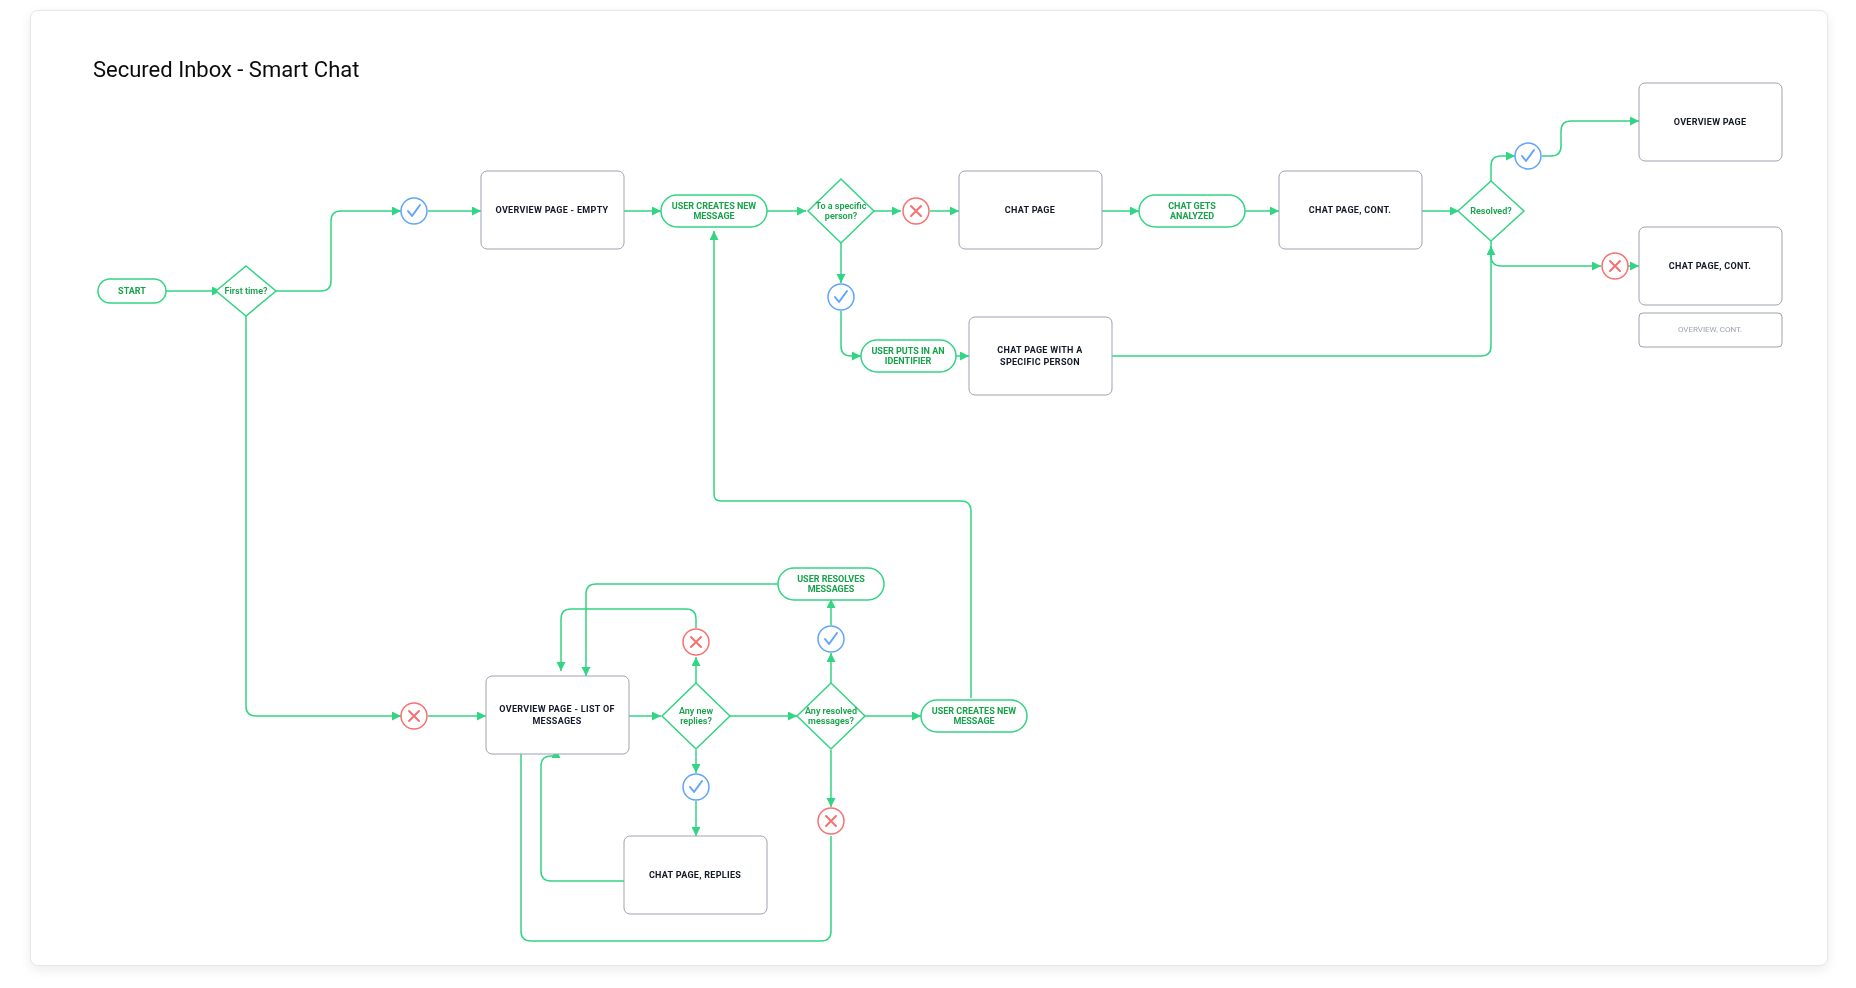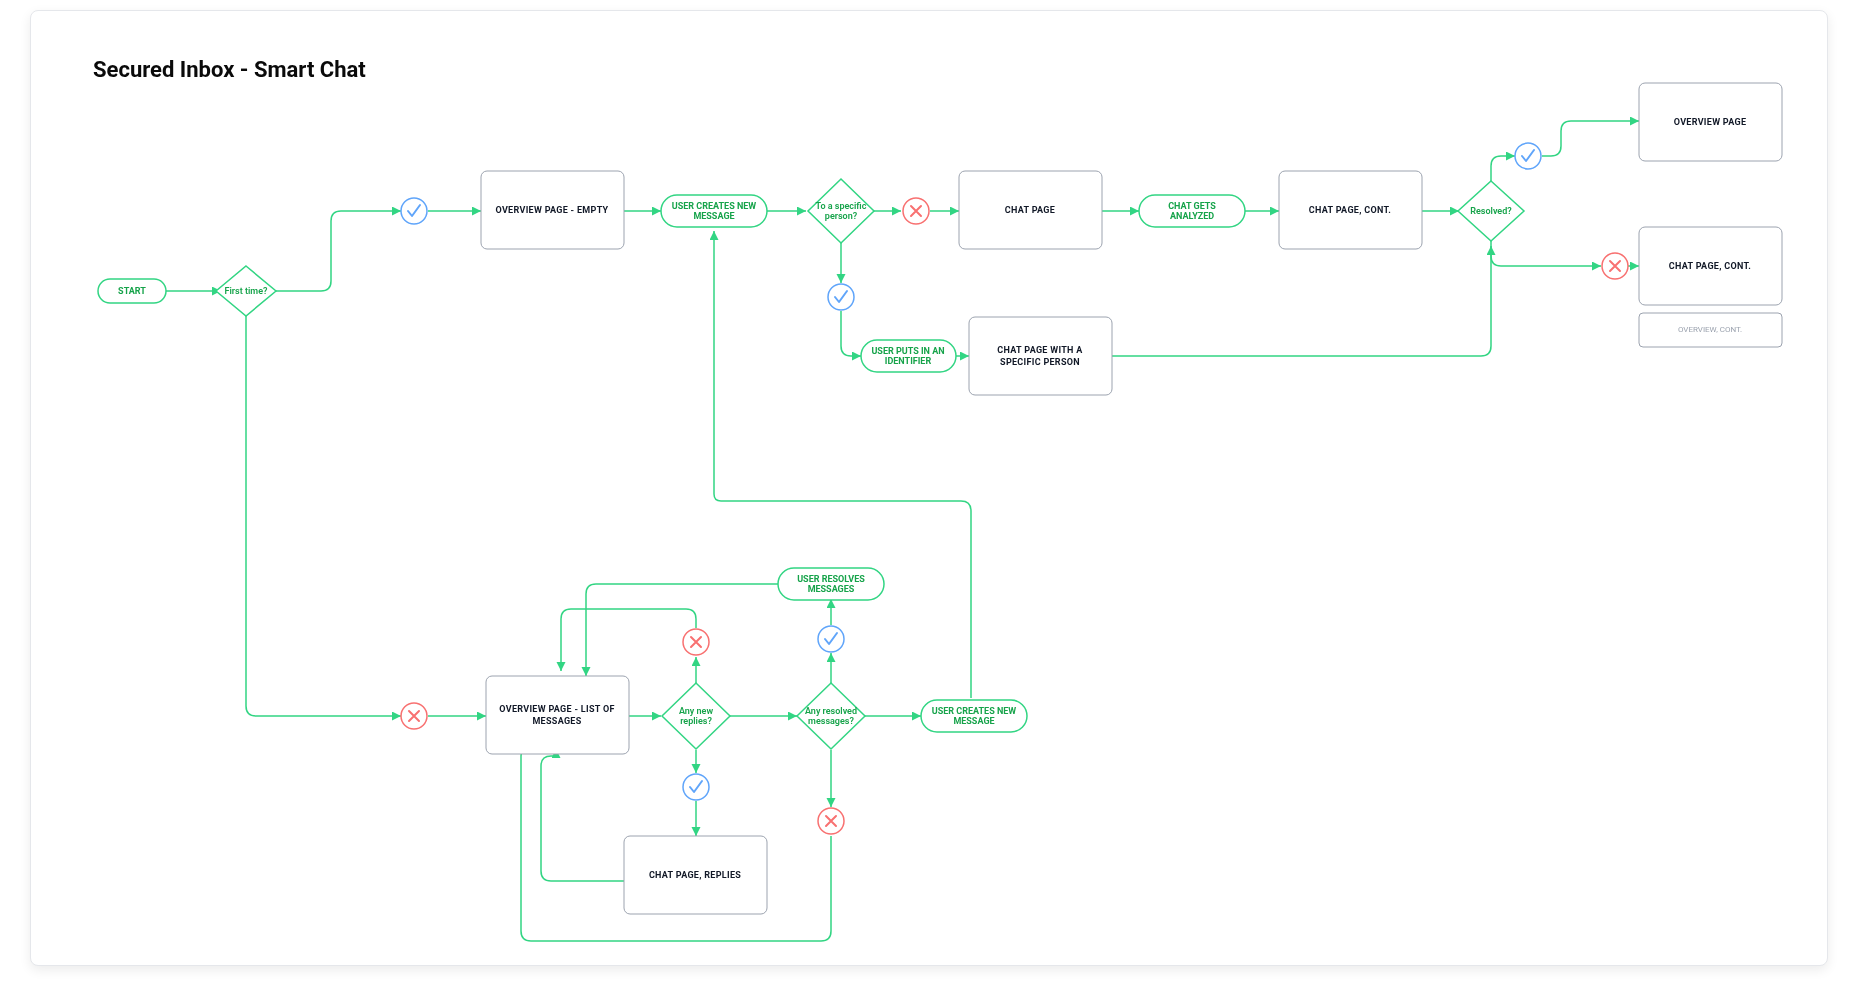--- a/index.html
+++ b/index.html
@@ -1,18 +1,18 @@
 <!DOCTYPE html>
 <html><head>
 <meta charset="utf-8">
 <style>
   html,body{margin:0;padding:0;background:#fff;font-family:-apple-system,BlinkMacSystemFont,"Segoe UI",Roboto,Helvetica,Arial,sans-serif;}
   #wrap{width:1856px;height:988px;position:relative;}
   #card{position:absolute;left:30px;top:10px;width:1796px;height:954px;border:1px solid #E5E7EB;border-radius:8px;box-shadow:0 4px 12px rgba(0,0,0,0.08);background:#fff;overflow:hidden;}
-  #title{position:absolute;left:62px;top:46px;font-size:22px;font-weight:700;color:#0A0A0A;text-align:center;}
+  #title{position:absolute;left:62px;top:46px;font-size:22px;font-weight:400;color:#0A0A0A;text-align:center;}
   svg{position:absolute;left:0;top:0;}
   .pill{fill:#fff;stroke:#32D583;stroke-width:1.5;}
   .pill-text{font-size:9px;font-weight:700;fill:#16a34a;text-anchor:middle;dominant-baseline:middle;font-family:inherit;}
   .diamond{fill:#fff;stroke:#32D583;stroke-width:1.5;}
   .diamond-text{font-size:9px;font-weight:600;fill:#16a34a;text-anchor:middle;dominant-baseline:middle;}
   .box{fill:#fff;stroke:#9CA3AF;stroke-width:1;}
   .box-text{font-size:9px;font-weight:700;fill:#111827;text-anchor:middle;dominant-baseline:middle;letter-spacing:0.3px;}
   .circ{fill:#fff;stroke-width:1.5;}
   .circ-yes{stroke:#60A5FA;}
   .circ-no{stroke:#F87171;}

